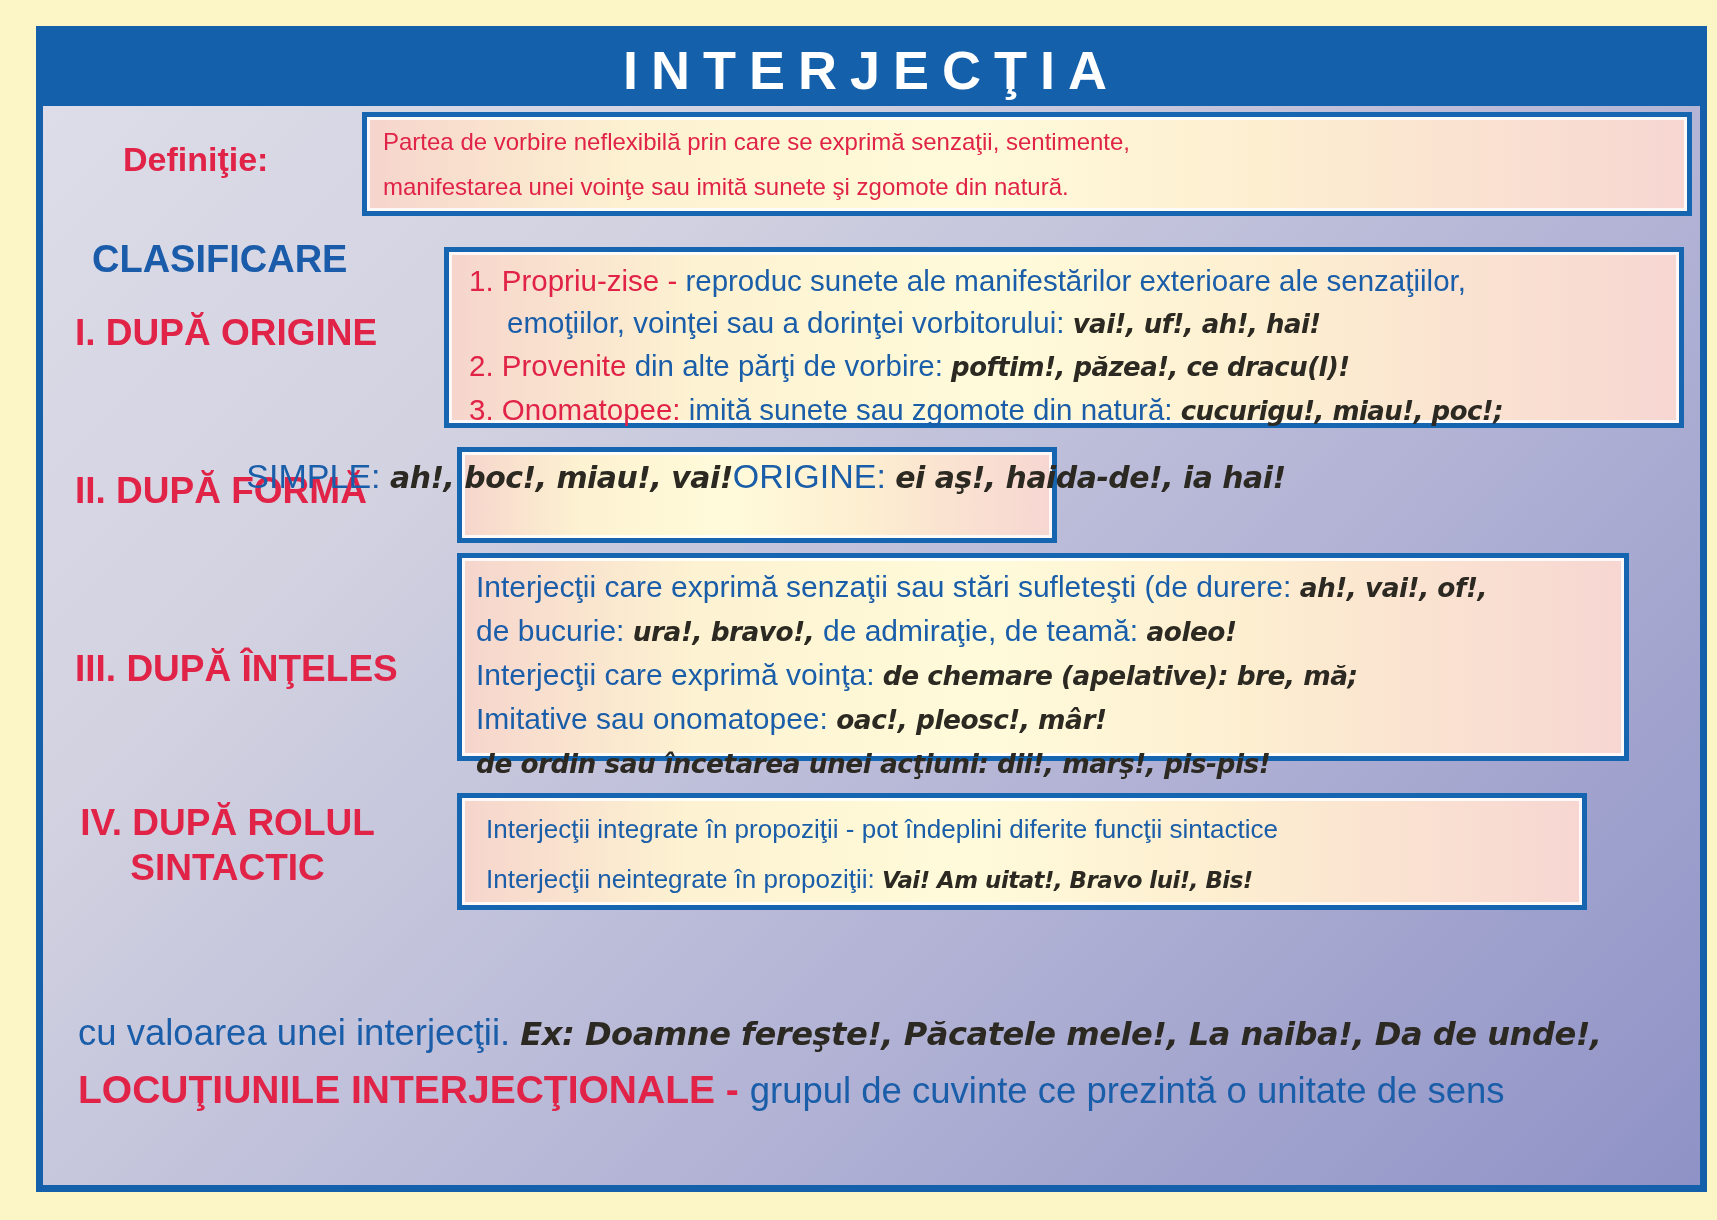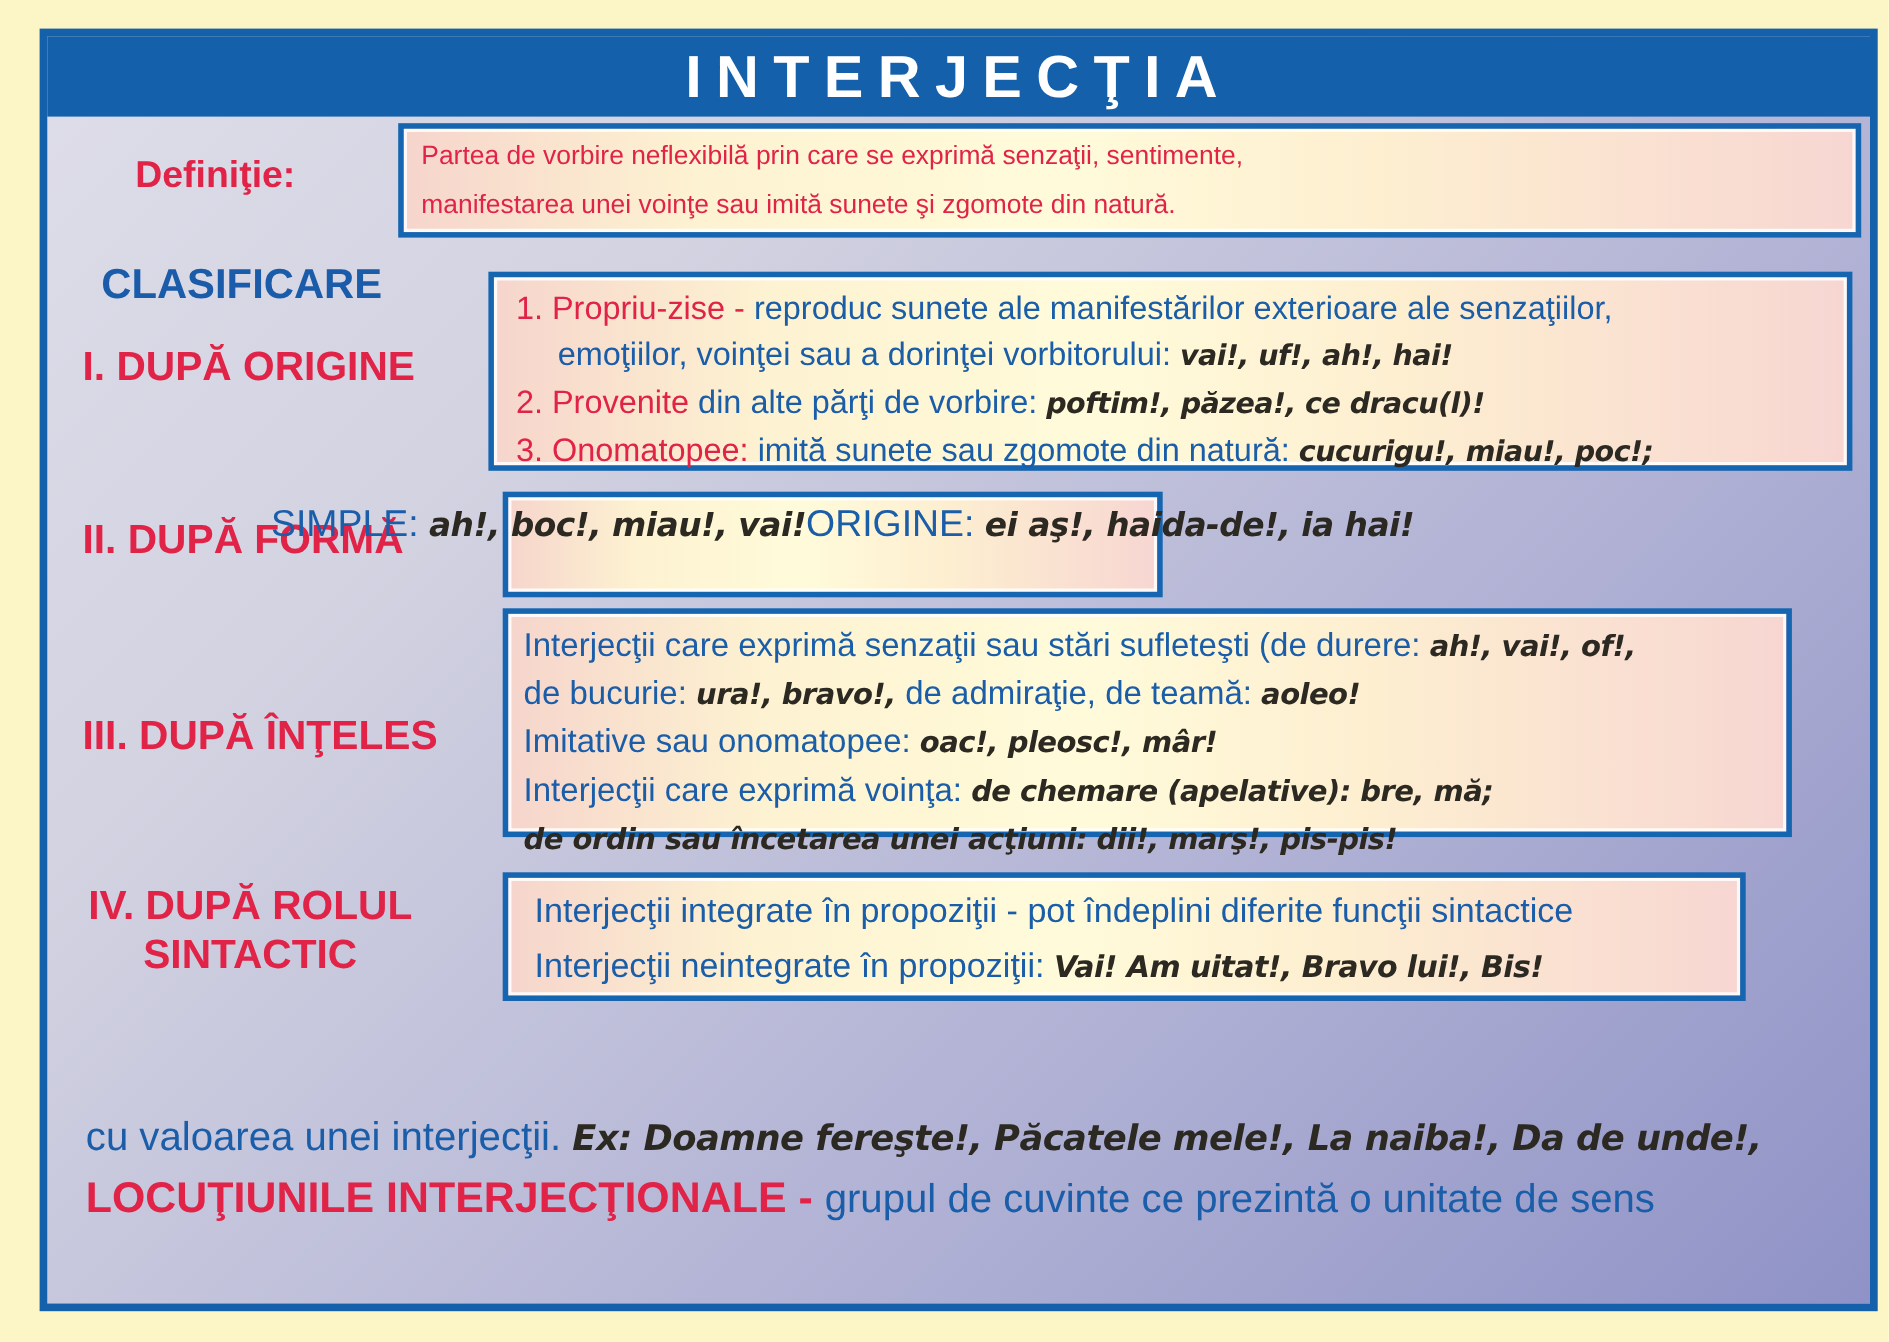--- a/index.html
+++ b/index.html
@@ -60,21 +60,21 @@
   
   .box-origin{left:424px;top:247px;width:1240px;height:181px;padding:8px 0 0 20px;}
   .box-origin .tline{font-size:29.5px;line-height:41.5px;}
   .box-form{left:437px;top:447px;width:600px;height:96px;padding:2px 0 18px 18px;
     display:flex;flex-direction:row;justify-content:center;}
   .box-form .tline{font-size:34px;line-height:45px;}
   .box-meaning{left:437px;top:553px;width:1172px;height:208px;padding:7px 0 0 14px;}
   .box-meaning .tline{font-size:30px;line-height:43px;}
   .box-role{left:437px;top:793px;width:1130px;height:117px;padding:5px 0 0 24px;
     display:flex;flex-direction:column;justify-content:center;}
-  .box-role .tline{font-size:31px;line-height:50px;}
+  .box-role .tline{font-size:26px;line-height:50px;}
   
   .lbl-1{left:55px;top:312px;}
   .lbl-2{left:55px;top:470px;}
   .lbl-3{left:55px;top:648px;}
   .lbl-4{left:40px;top:800px;width:335px;text-align:center;line-height:45px;white-space:normal;}
   .clasif{left:72px;top:238px;}
   
   .footer-par{
     position:absolute;left:58px;top:1005px;width:1610px;
   }
@@ -112,22 +112,22 @@
       <div class="red-label lbl-2">II. DUPĂ FORMĂ</div>
       <div class="ebox box-form">
           <div class="tline"><span class="sg-blue">SIMPLE: </span><span class="sg-ex">ah!, boc!, miau!, vai!</span></div>
           <div class="tline"><span class="sg-blue">ORIGINE: </span><span class="sg-ex">ei aş!, haida-de!, ia hai!</span></div>
         </div>
 
       <div class="red-label lbl-3">III. DUPĂ ÎNŢELES</div>
       <div class="ebox box-meaning">
           <div class="tline"><span class="sg-blue">Interjecţii care exprimă senzaţii sau stări sufleteşti (de durere: </span><span class="sg-ex">ah!, vai!, of!,</span></div>
           <div class="tline"><span class="sg-blue">de bucurie: </span><span class="sg-ex">ura!, bravo!, </span><span class="sg-blue">de admiraţie, de teamă: </span><span class="sg-ex">aoleo!</span></div>
+          <div class="tline"><span class="sg-blue">Interjecţii care exprimă voinţa: </span><span class="sg-ex">de chemare (apelative): bre, mă;</span></div>
           <div class="tline"><span class="sg-blue">Imitative sau onomatopee: </span><span class="sg-ex">oac!, pleosc!, mâr!</span></div>
-          <div class="tline"><span class="sg-blue">Interjecţii care exprimă voinţa: </span><span class="sg-ex">de chemare (apelative): bre, mă;</span></div>
           <div class="tline"><span class="sg-ex">de ordin sau încetarea unei acţiuni: dii!, marş!, pis-pis!</span></div>
         </div>
 
       <div class="red-label lbl-4">
         <div>IV. DUPĂ ROLUL</div>
         <div>SINTACTIC</div>
       </div>
       <div class="ebox box-role">
           <div class="tline"><span class="sg-blue">Interjecţii integrate în propoziţii - pot îndeplini diferite funcţii sintactice</span></div>
           <div class="tline"><span class="sg-blue">Interjecţii neintegrate în propoziţii: </span><span class="sg-ex">Vai! Am uitat!, Bravo lui!, Bis!</span></div>

